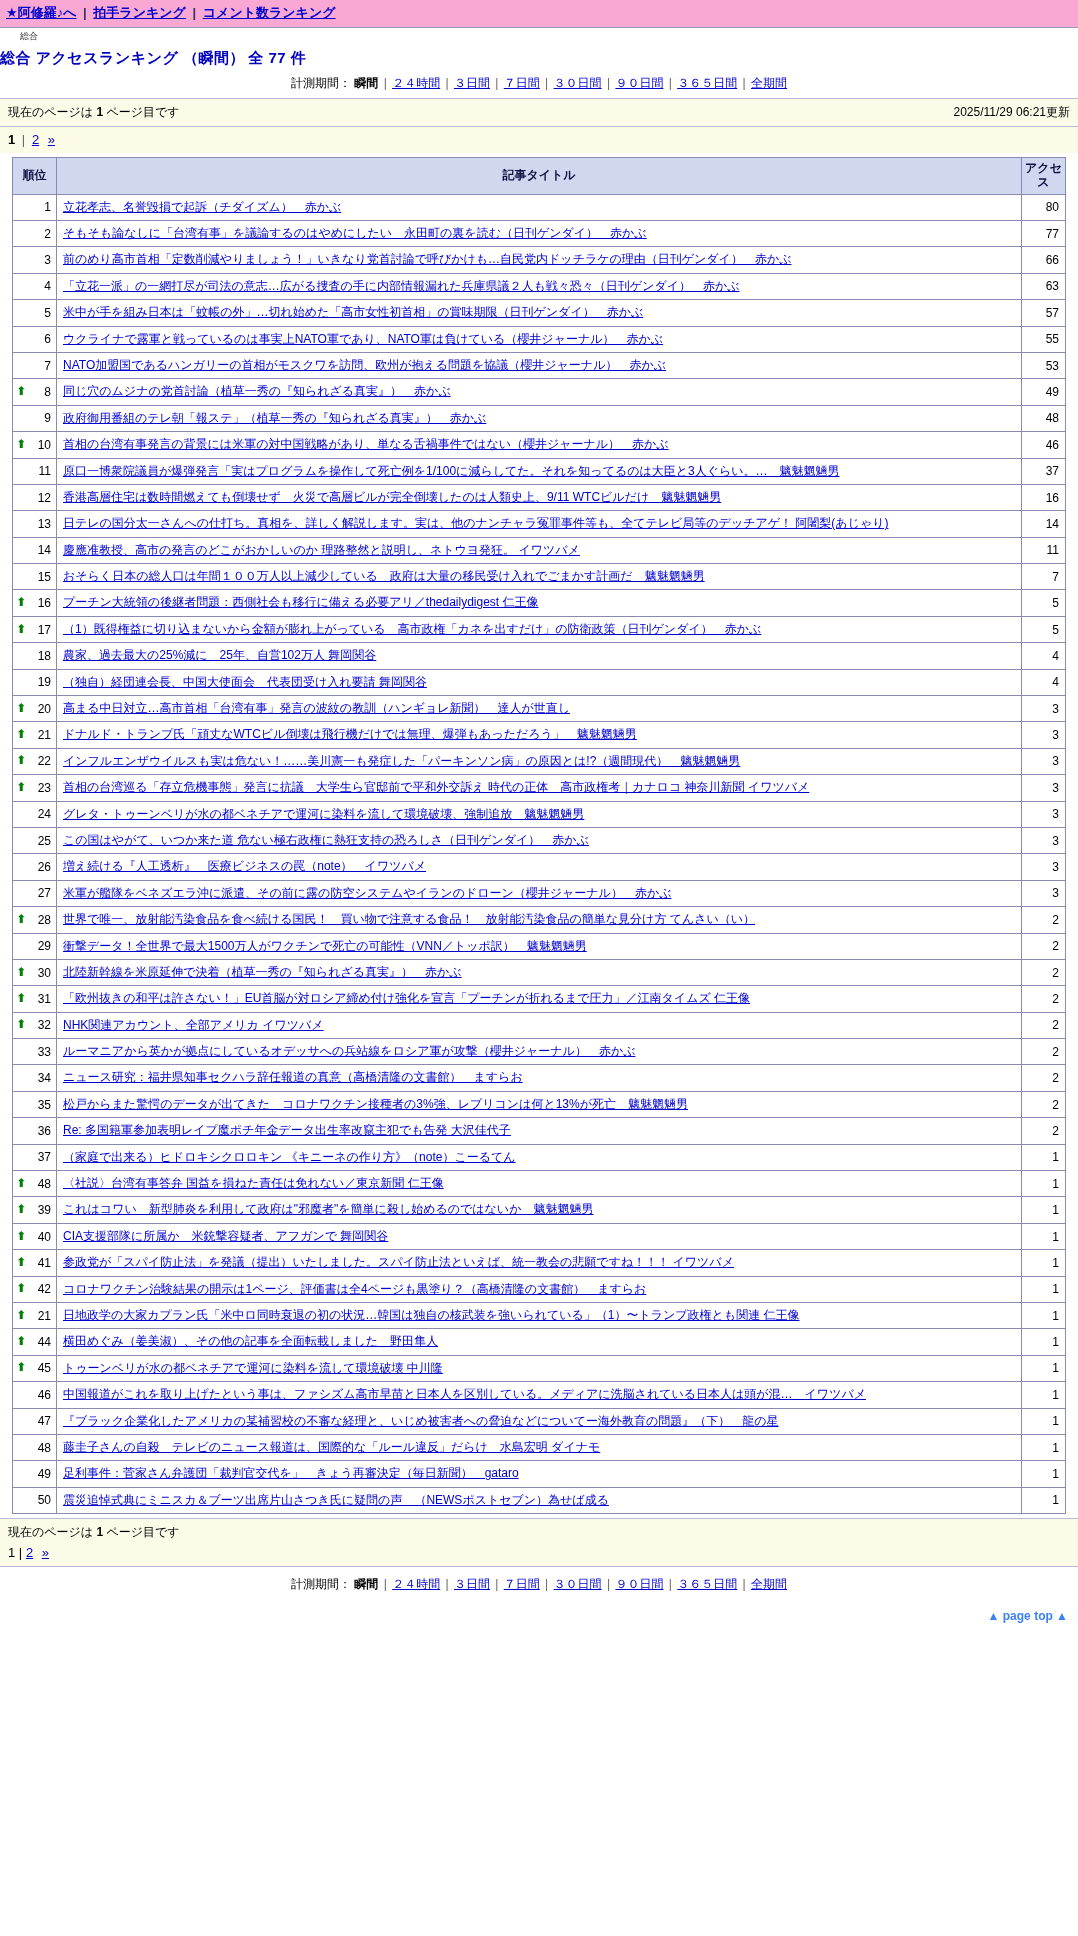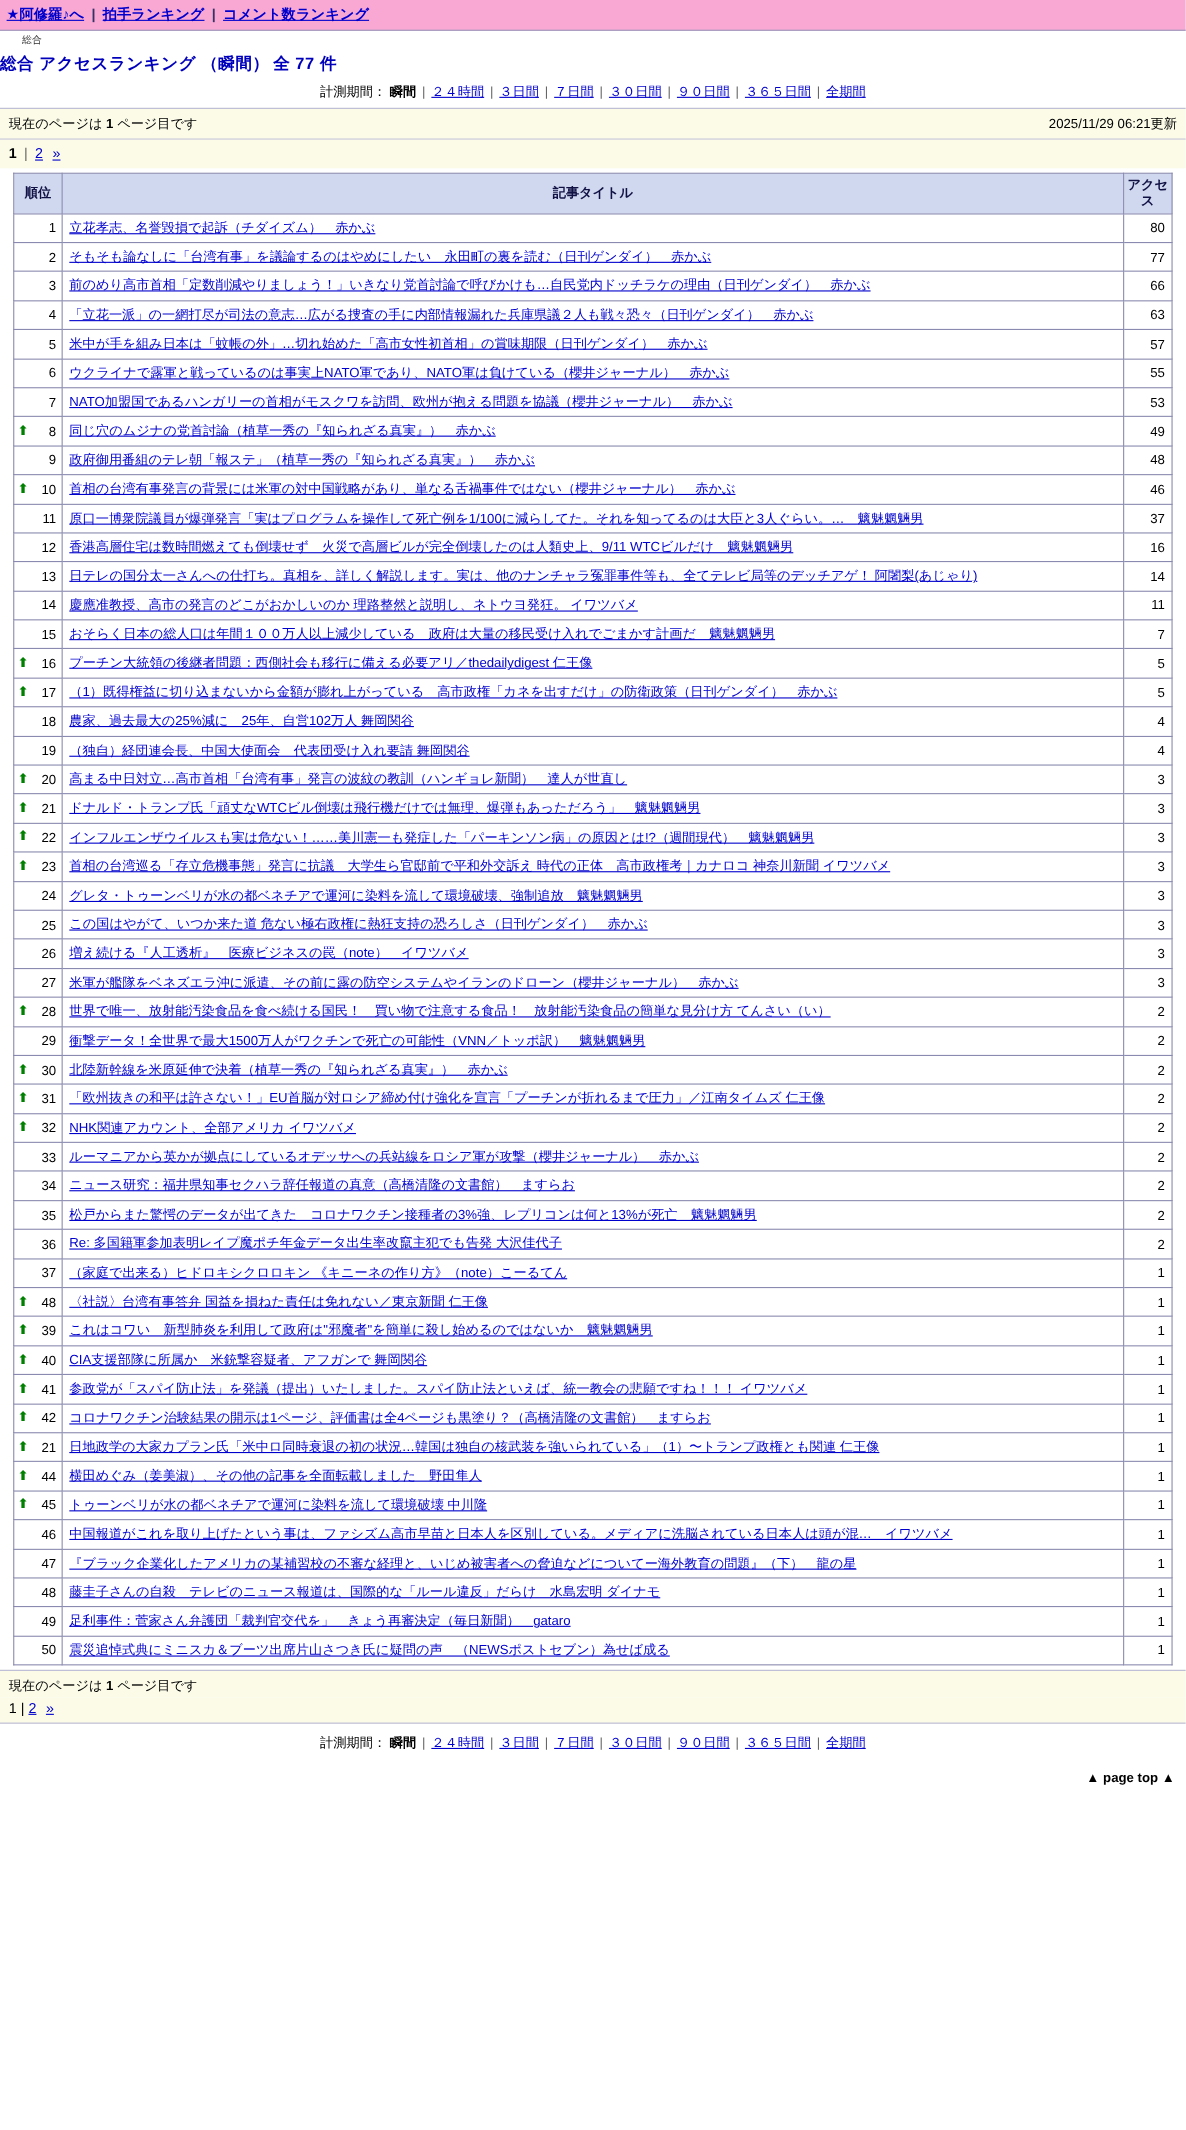--- a/index.html
+++ b/index.html
@@ -137,21 +137,21 @@
     padding: 2px 8px 6px 8px;
     font-size: 13px;
     border-bottom: 1px solid #b9b9d6;
   }
   .period-line.bottom { padding: 9px 0 10px 0; }
   .pagetop {
     text-align: right;
     padding: 6px 10px 10px 0;
     font-size: 12px;
   }
-  .pagetop a { color: #000000; text-decoration: none; font-weight: bold; }
+  .pagetop a { color: #3b82f6; text-decoration: none; font-weight: bold; }
 </style>
 </head>
 <body>
 
 <div id="page">
 
   <div class="topnav">
     <a>★阿修羅♪へ</a>
     <span class="sep">|</span>
     <a>拍手ランキング</a>

